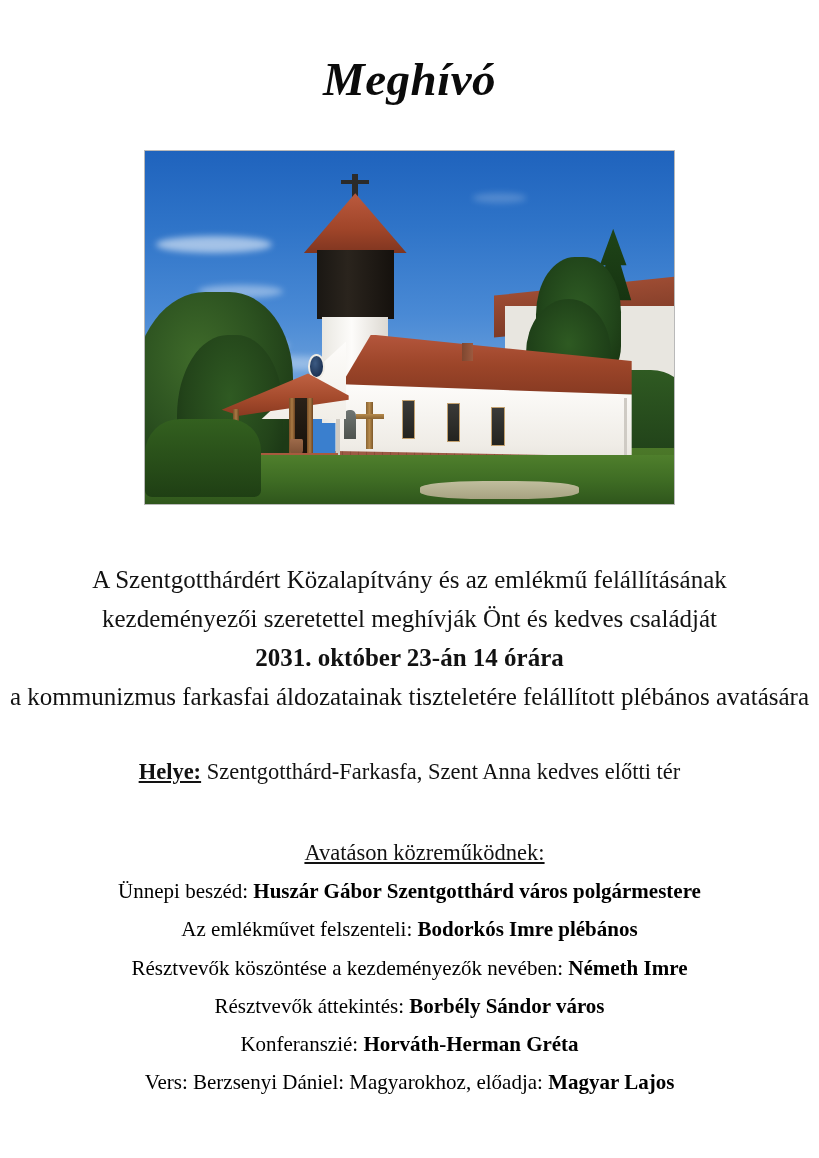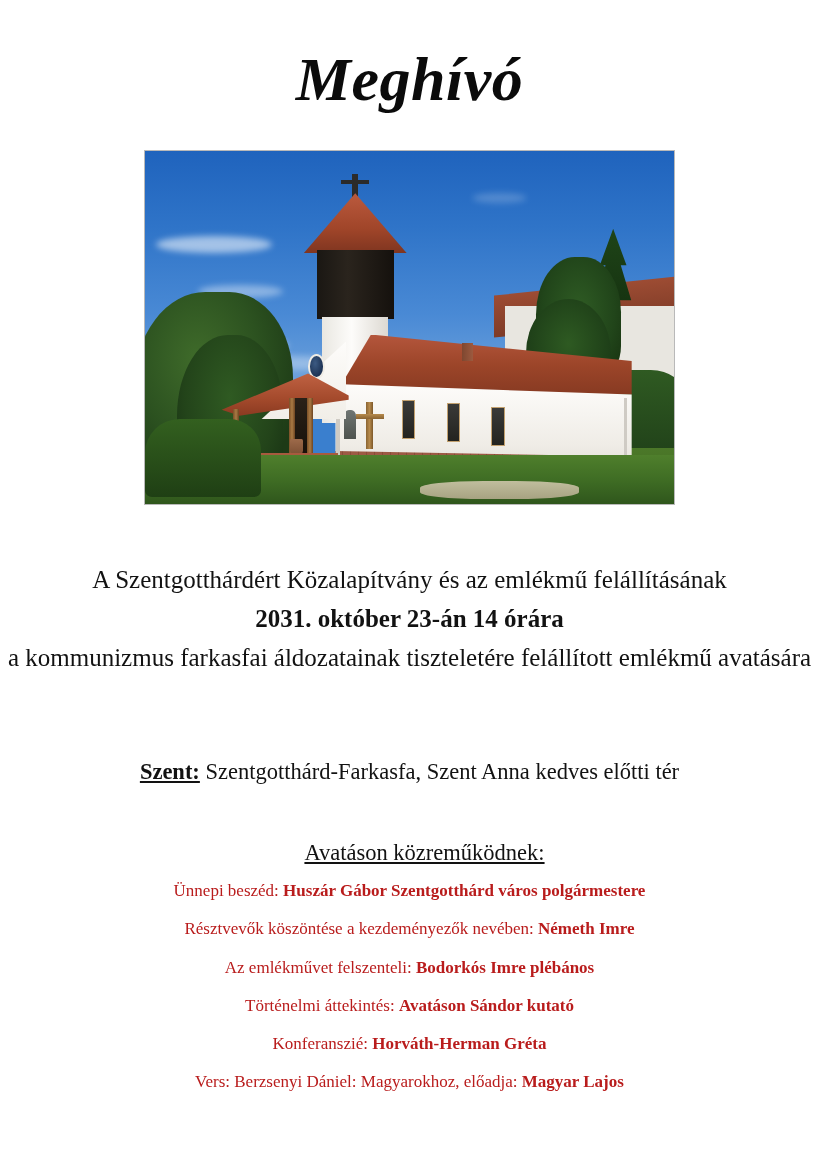--- a/index.html
+++ b/index.html
@@ -22,21 +22,21 @@
     background: #ffffff;
   }
 
   
   .doc-title {
     position: absolute;
     top: 48px;
     left: 0;
     width: 819px;
     text-align: center;
-    font-size: 62px;
+    font-size: 47px;
     line-height: 62px;
     font-weight: bold;
     font-style: italic;
     letter-spacing: 0.5px;
     color: #0b0b0b;
   }
 
   
   .photo-frame {
     position: absolute;
@@ -324,23 +324,23 @@
   }
 
   .program {
     position: absolute;
     left: 0;
     top: 834px;
     width: 819px;
     text-align: center;
   }
   .pline {
-    font-size: 17px;
+    font-size: 21px;
     line-height: 38.2px;
-    color: #b91c1c;
+    color: #000000;
     white-space: nowrap;
   }
   .pline .name { font-weight: bold; }
   .program-head {
     font-size: 22.5px;
     line-height: 38.2px;
     text-decoration: underline;
     color: #121212;
     padding-left: 30px;
   }
@@ -403,46 +403,47 @@
       <div class="steps"></div>
 
       <div class="grass"></div>
       <div class="shrub-left"></div>
       <div class="path"></div>
     </div>
   </div>
 
   <div class="body-text">
     <div class="tline">A Szentgotthárdért Közalapítvány és az emlékmű felállításának</div>
+    <div class="tline">kezdeményezői szeretettel meghívják Önt és kedves családját</div>
     <div class="tline bold">2031. október 23-án 14 órára</div>
-    <div class="tline">a kommunizmus farkasfai áldozatainak tiszteletére felállított emlékmű avatására</div>
+    <div class="tline">a kommunizmus farkasfai áldozatainak tiszteletére felállított plébános avatására</div>
   </div>
 
   <div class="helye-line">
-    <span class="u-bold">Szent:</span><span>&nbsp;</span><span>Szentgotthárd-Farkasfa, Szent Anna kedves előtti tér</span>
+    <span class="u-bold">Helye:</span><span>&nbsp;</span><span>Szentgotthárd-Farkasfa, Szent Anna kedves előtti tér</span>
   </div>
 
   <div class="program">
     <div class="program-head">Avatáson közreműködnek:</div>
 
     <div class="pline">
       <span>Ünnepi beszéd:</span>
       <span class="name">Huszár Gábor Szentgotthárd város polgármestere</span>
     </div>
     <div class="pline">
+      <span>Az emlékművet felszenteli:</span>
+      <span class="name">Bodorkós Imre plébános</span>
+    </div>
+    <div class="pline">
       <span>Résztvevők köszöntése a kezdeményezők nevében:</span>
       <span class="name">Németh Imre</span>
     </div>
     <div class="pline">
-      <span>Az emlékművet felszenteli:</span>
-      <span class="name">Bodorkós Imre plébános</span>
-    </div>
-    <div class="pline">
-      <span>Történelmi áttekintés:</span>
-      <span class="name">Avatáson Sándor kutató</span>
+      <span>Résztvevők áttekintés:</span>
+      <span class="name">Borbély Sándor város</span>
     </div>
     <div class="pline">
       <span>Konferanszié:</span>
       <span class="name">Horváth-Herman Gréta</span>
     </div>
     <div class="pline">
       <span>Vers: Berzsenyi Dániel: Magyarokhoz, előadja:</span>
       <span class="name">Magyar Lajos</span>
     </div>
   </div>

